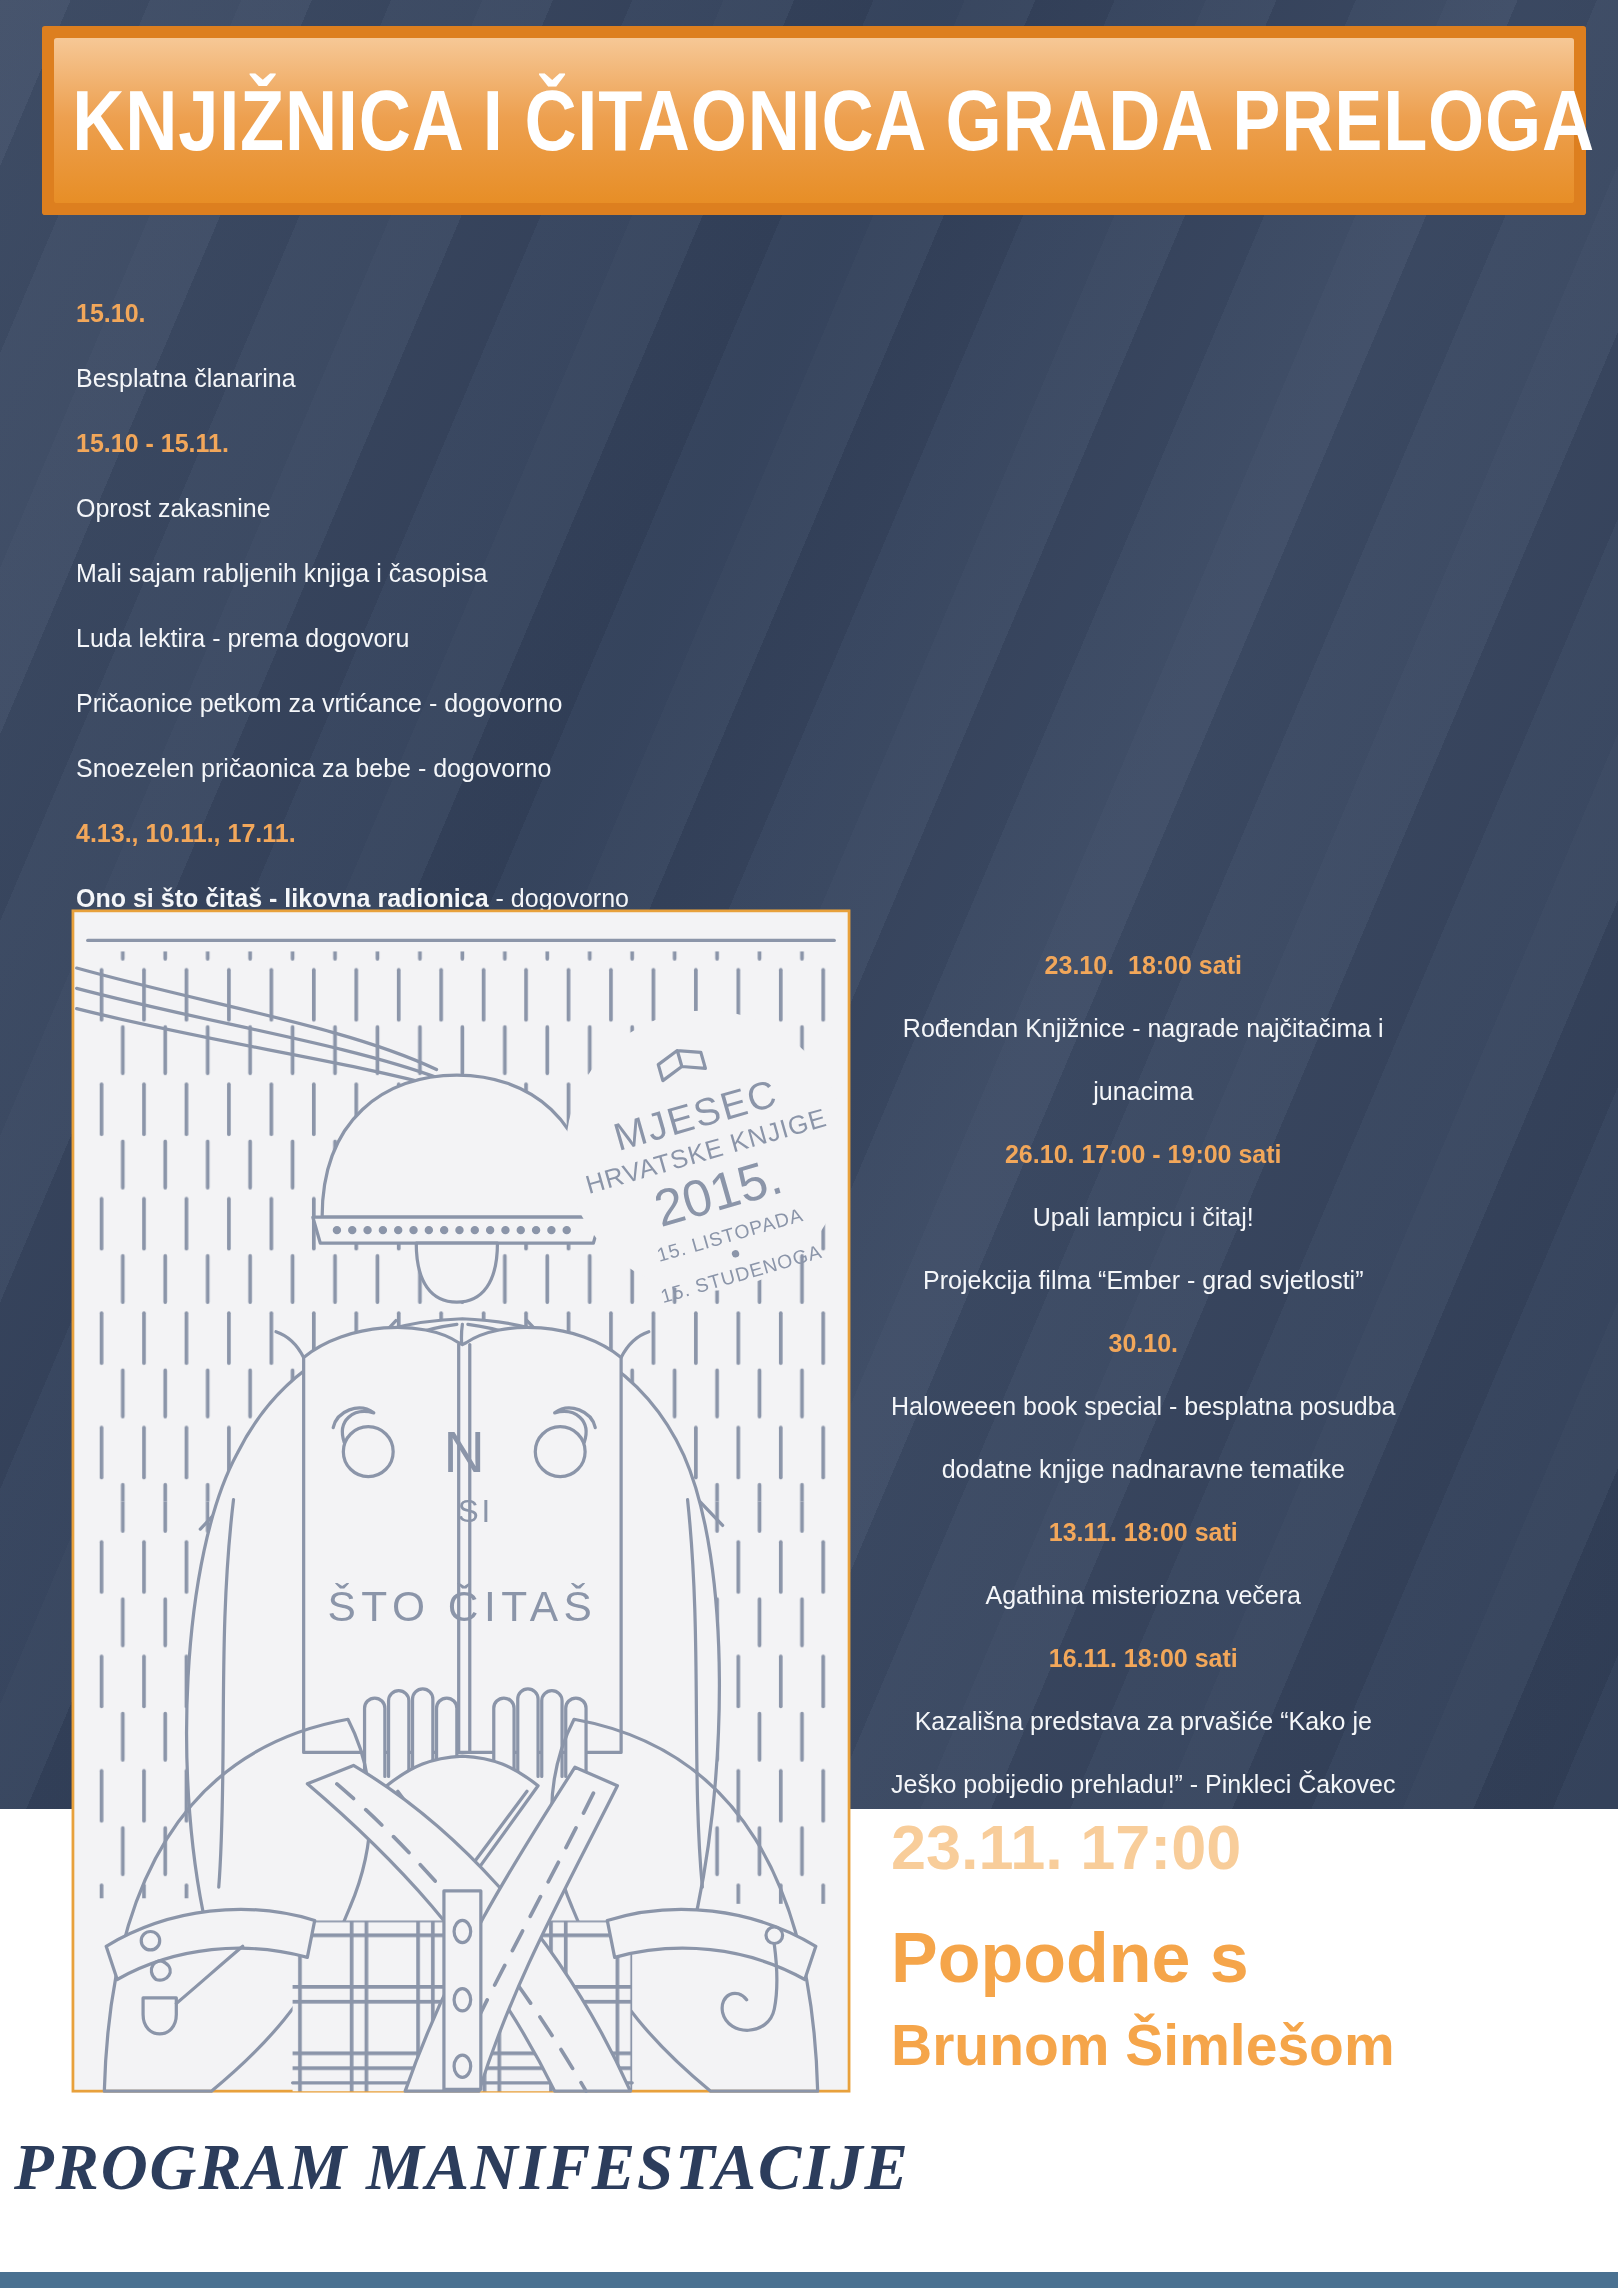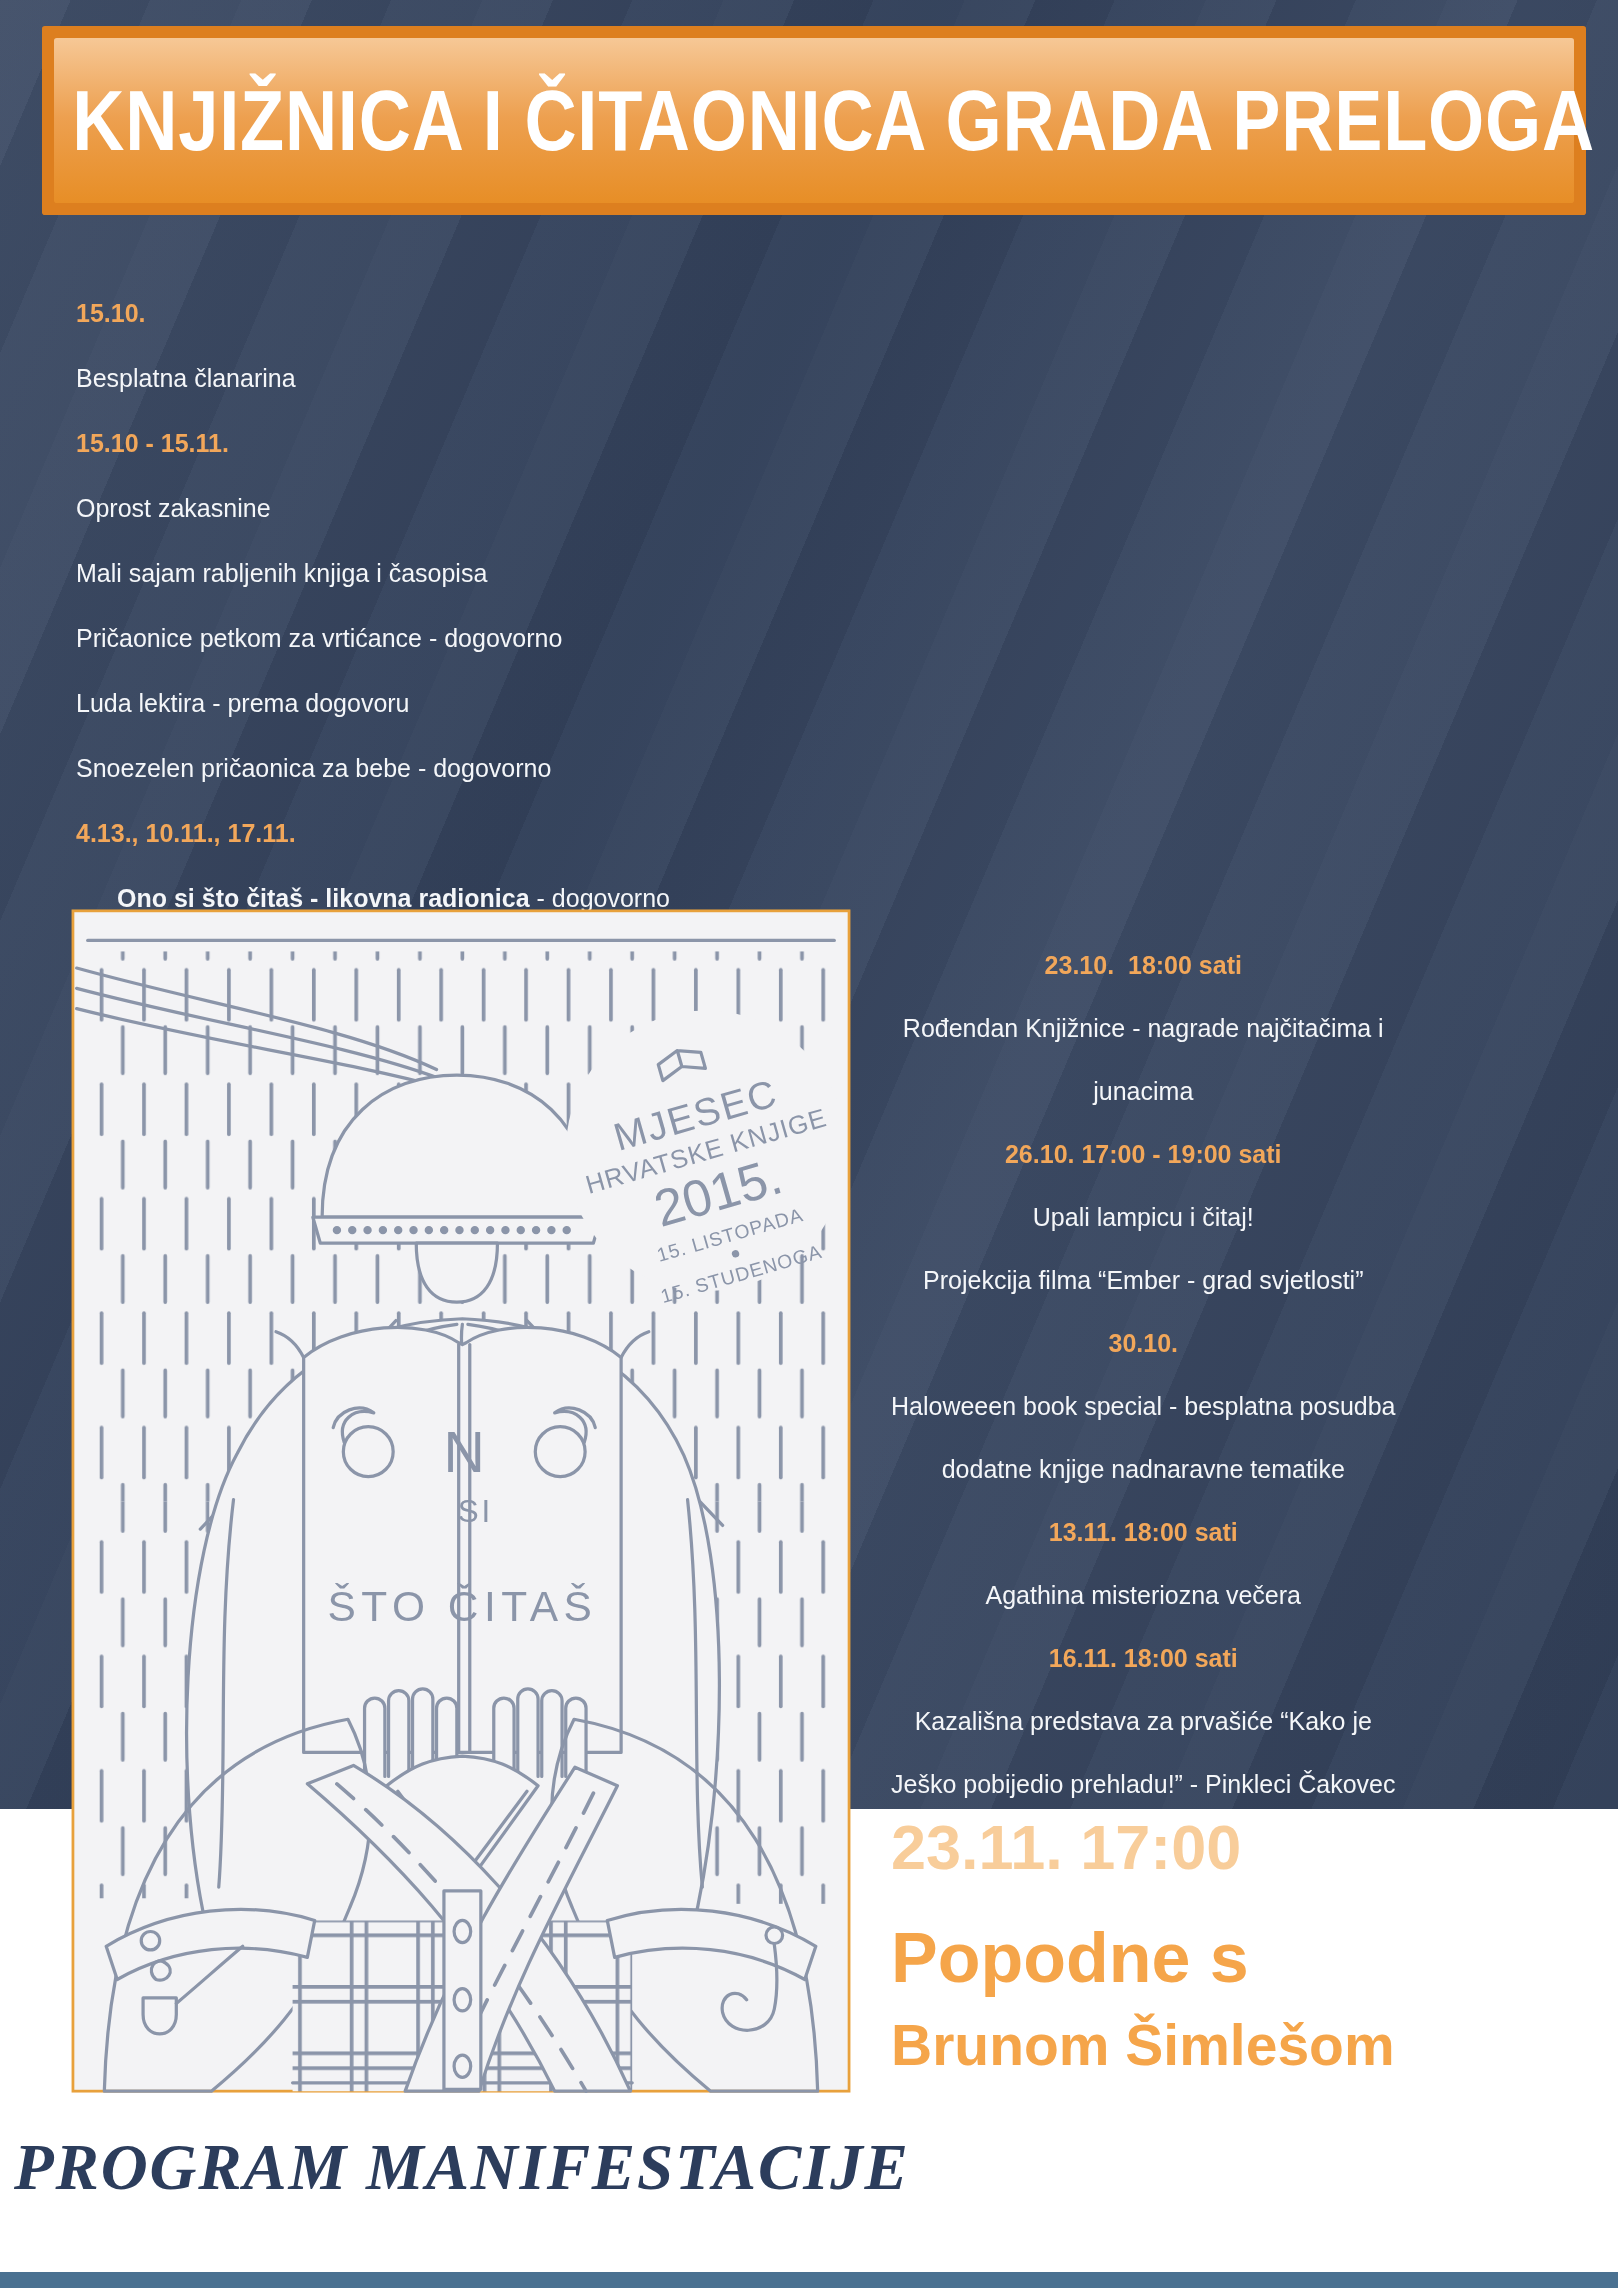--- a/index.html
+++ b/index.html
@@ -29,21 +29,21 @@
   .header-title{color:#fff;font-weight:bold;font-size:85px;white-space:nowrap;
     transform:scaleX(0.85);letter-spacing:0.9px;}
 
   .event-list{position:absolute;color:var(--text-white);font-size:25px;}
   .left-list{left:76px;top:281px;}
   .left-list .event-line{height:65px;line-height:65px;}
   .right-list{left:891px;top:934px;}
   .right-list .event-line{height:63px;line-height:63px;text-align:center;}
   .event-line{white-space:nowrap;}
   .event-line.date{color:var(--date-orange);font-weight:bold;}
-  .event-line .bold{font-weight:bold;margin-left:41px;}
+  .event-line .bold{font-weight:bold;}
 
   .poster{position:absolute;left:71px;top:909px;width:780px;height:1184px;}
   .poster svg{display:block;}
   .ln{fill:none;stroke:var(--poster-line);stroke-width:3.5;stroke-linecap:round;stroke-linejoin:round;}
   .fbg{fill:var(--poster-bg);}
   .rn,.pl{stroke:var(--poster-line);stroke-width:4;stroke-linecap:round;}
   .brd{fill:none;stroke:var(--poster-line);stroke-width:4;stroke-dasharray:24 18;stroke-linecap:round;}
   .bt{fill:var(--poster-line);font-family:"Liberation Sans",sans-serif;text-anchor:middle;}
 
   .hl{position:absolute;font-weight:bold;white-space:nowrap;}
@@ -66,22 +66,22 @@
       <span class="header-title">KNJIŽNICA I ČITAONICA GRADA PRELOGA</span>
     </div>
   </div>
 
   <div class="event-list left-list">
     <div class="event-line date">15.10.</div>
     <div class="event-line">Besplatna članarina</div>
     <div class="event-line date">15.10 - 15.11.</div>
     <div class="event-line">Oprost zakasnine</div>
     <div class="event-line">Mali sajam rabljenih knjiga i časopisa</div>
+    <div class="event-line">Luda lektira - prema dogovoru</div>
     <div class="event-line">Pričaonice petkom za vrtićance - dogovorno</div>
-    <div class="event-line">Luda lektira - prema dogovoru</div>
     <div class="event-line">Snoezelen pričaonica za bebe - dogovorno</div>
     <div class="event-line date">4.13., 10.11., 17.11.</div>
     <div class="event-line"><span class="bold">Ono si što čitaš - likovna radionica</span><span> - dogovorno</span></div>
   </div>
 
   <div class="event-list right-list">
     <div class="event-line date">23.10.&nbsp; 18:00 sati</div>
     <div class="event-line">Rođendan Knjižnice - nagrade najčitačima i</div>
     <div class="event-line">junacima</div>
     <div class="event-line date">26.10. 17:00 - 19:00 sati</div>

